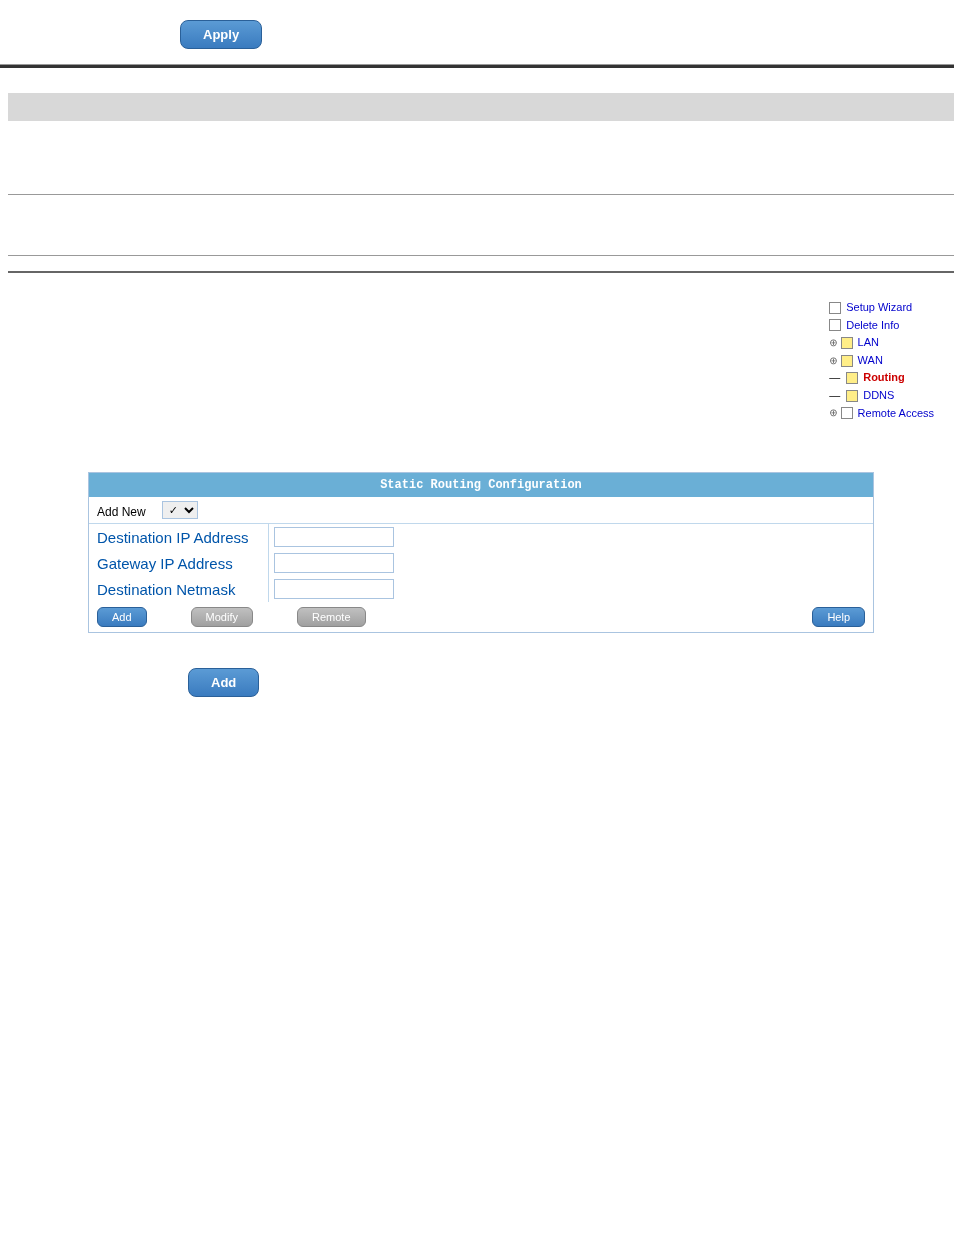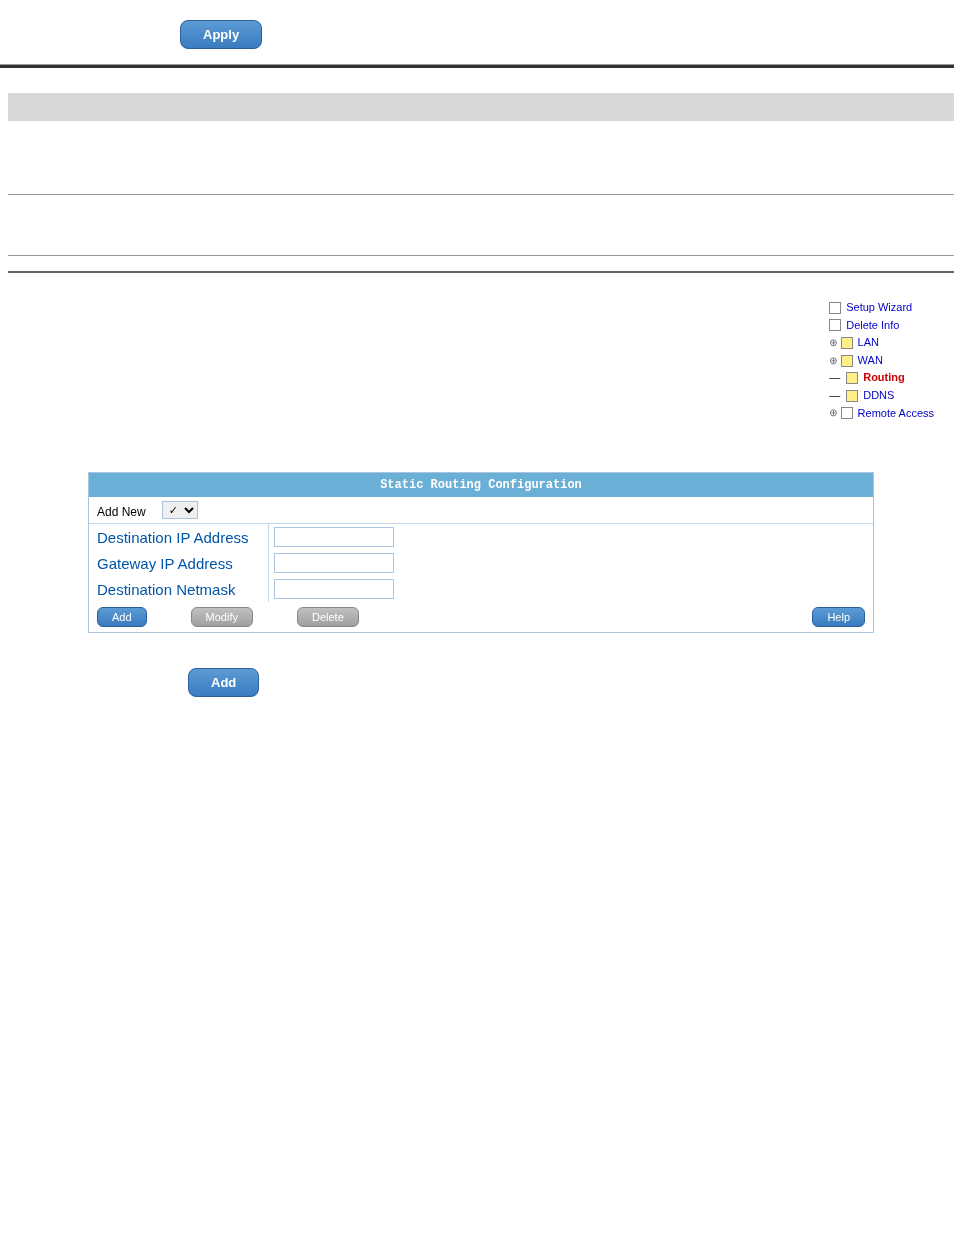--- a/index.html
+++ b/index.html
@@ -357,21 +357,21 @@
                 </div>
               </div>
             </td>
           </tr>
 
           <tr>
             <td colspan="2">
               <div class="btn-row">
                 <button class="routing-btn">Add</button>
                 <button class="routing-btn disabled">Modify</button>
-                <button class="routing-btn disabled">Delete</button>
+                <button class="routing-btn disabled">Remote</button>
                 <button class="routing-btn help">Help</button>
               </div>
             </td>
           </tr>
         </tbody>
       </table>
     </div>
 
     <div style="padding: 10px 0;">
       <button class="bottom-add-btn">Add</button>

